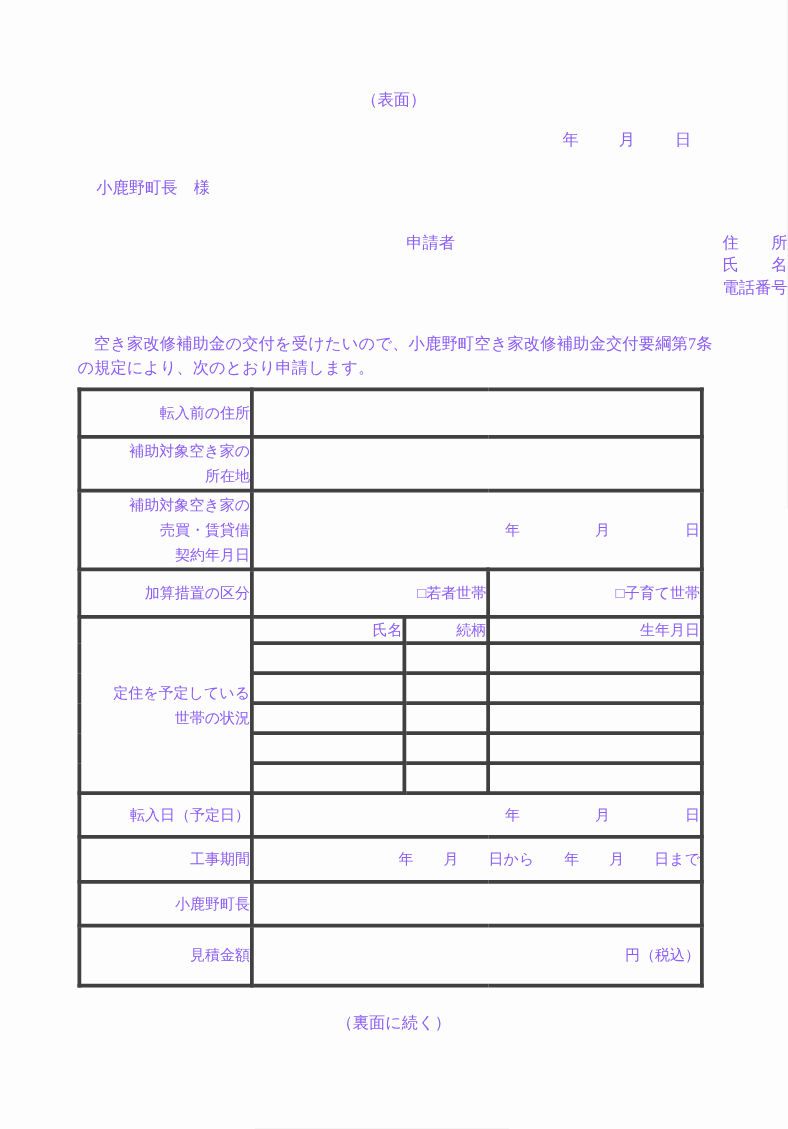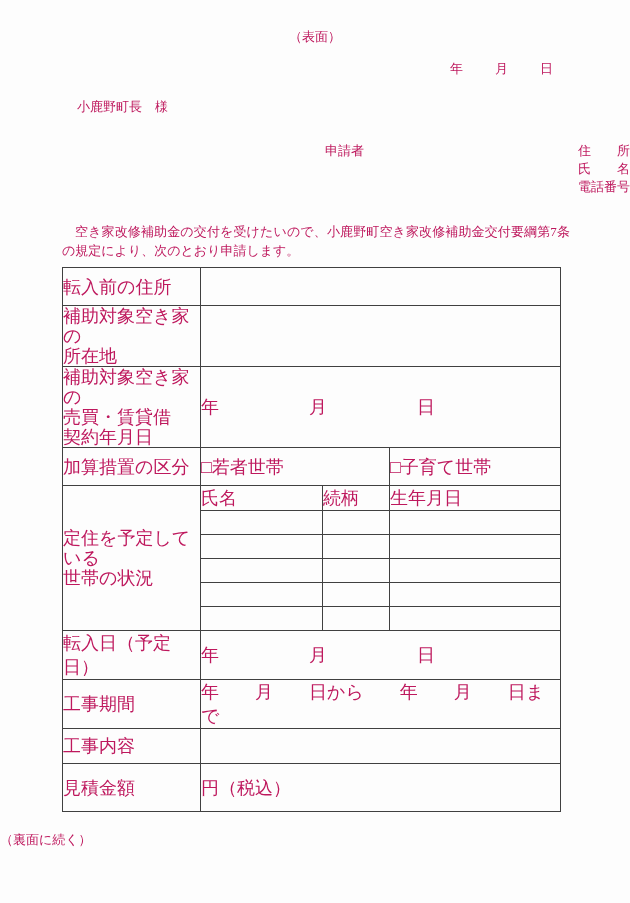--- a/index.html
+++ b/index.html
@@ -1,59 +1,59 @@
 <!DOCTYPE html>
 <html lang="ja"><head>
 <meta charset="utf-8">
 <style>
   html,body{margin:0;padding:0;background:#e9e9e9;}
   .page{
     position:relative;
     width:630px;height:903px;
     margin:0 auto;
     background:#fdfdfd;
-    color:#be185d;
+    color:#8b5cf6;
     font-family:"Liberation Serif","DejaVu Serif",serif;
     font-size:13px;
     box-sizing:border-box;
-    padding-top:30px;
+    padding-top:73px;
     overflow:hidden;
   }
   .side-label{text-align:center;line-height:14px;}
   .form-number{margin:8px 0 0 57px;line-height:14px;}
   .doc-title{margin-top:14px;text-align:center;font-size:15px;line-height:16px;letter-spacing:1px;}
   .date-line{margin-top:18px;margin-right:75px;text-align:right;line-height:14px;letter-spacing:2px;}
   .addressee{margin:24px 0 0 77px;line-height:14px;}
   .applicant{margin:28px 0 0 325px;display:flex;line-height:18px;justify-content:space-between;}
   .applicant .app-label{width:50px;}
   .applicant .app-fields div{line-height:18px;}
   .body-paragraph{margin:26px 60px 0 62px;line-height:19px;text-indent:1em;text-align:justify;}
   table.form{
     margin:7px 0 0 62px;
     width:498px;
     border-collapse:collapse;
     table-layout:fixed;
   }
   table.form td,table.form th{
-    border:1px solid #404040;
+    border:3px solid #404040;
     font-weight:normal;
-    font-size:18px;
+    font-size:12px;
     padding:0;
-    text-align:left;
+    text-align:right;
     vertical-align:middle;
     box-sizing:border-box;
     overflow:hidden;
   }
   table.form{border:1px solid #444;}
   .lh20{line-height:20px;}
   .val-right{text-align:right;}
   .pad-date{padding-right:42px;}
   .pad-period{padding-right:6px;}
   .pad-amount{padding-right:8px;font-family:Liberation Mono, monospace;}
-  .footer-note{text-align:left;margin-top:20px;line-height:15px;}
+  .footer-note{text-align:center;margin-top:20px;line-height:15px;}
 </style>
 </head>
 <body>
 
 <div class="page">
 
   <div class="side-label">（表面）</div>
 
 
 
@@ -148,21 +148,21 @@
       <th>転入日（予定日）</th>
       <td colspan="3" class="val-right pad-date">年　　　　　月　　　　　日</td>
     </tr>
 
     <tr style="height:36px">
       <th>工事期間</th>
       <td colspan="3" class="val-right pad-period">年　　月　　日から　　年　　月　　日まで</td>
     </tr>
 
     <tr style="height:35px">
-      <th>工事内容</th>
+      <th>小鹿野町長</th>
       <td colspan="3"></td>
     </tr>
 
     <tr style="height:48px">
       <th>見積金額</th>
       <td colspan="3" class="val-right pad-amount">円（税込）</td>
     </tr>
   </tbody>
     </table>
 

